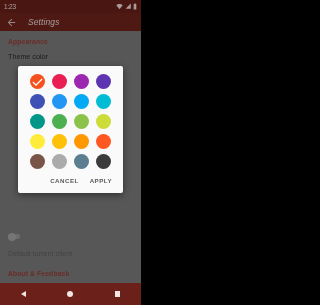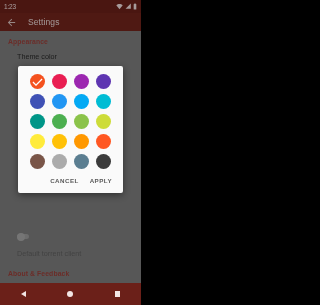--- a/index.html
+++ b/index.html
@@ -59,40 +59,41 @@
   #back-arrow {
     width: 11px; height: 11px;
     flex: 0 0 auto;
     opacity: 0.88;
   }
   #app-title {
     font-size: 8.5px;
     color: #e8d8d6;
     margin-left: 11px;
     letter-spacing: 0.1px;
+    font-style: italic;
   }
 
   
   #settings-body {
     position: absolute;
     top: 31px; left: 0;
     width: 141px;
     height: 252px;
     background: #7d7d7d;
     overflow: hidden;
   }
   .section-header {
     font-size: 6.8px;
     color: #9a403a;
     padding: 7px 8px 2px 8px;
     font-weight: bold;
     letter-spacing: 0.1px;
   }
   .list-row {
-    padding: 5px 17px;
+    padding: 5px 8px;
     display: flex;
     align-items: center;
     justify-content: space-between;
   }
   .list-row-title {
     font-size: 7.2px;
     color: #2a2a2a;
   }
   .list-row-title.muted {
     color: #5f5f5f;

